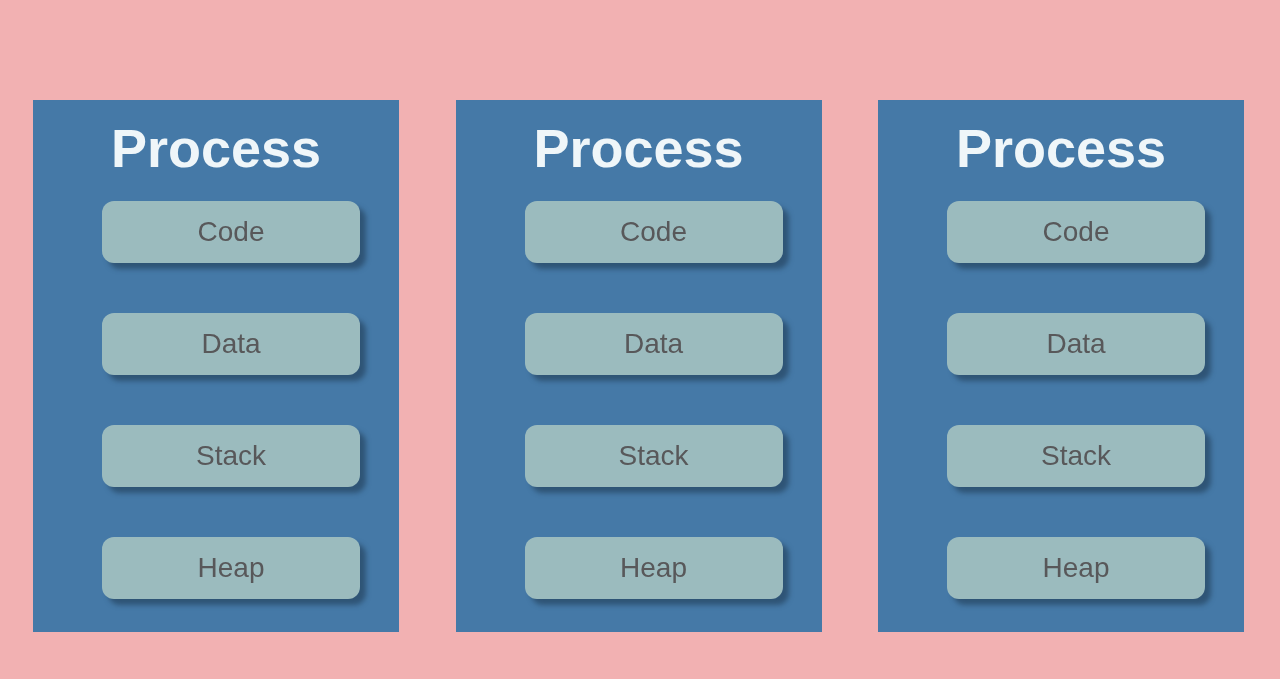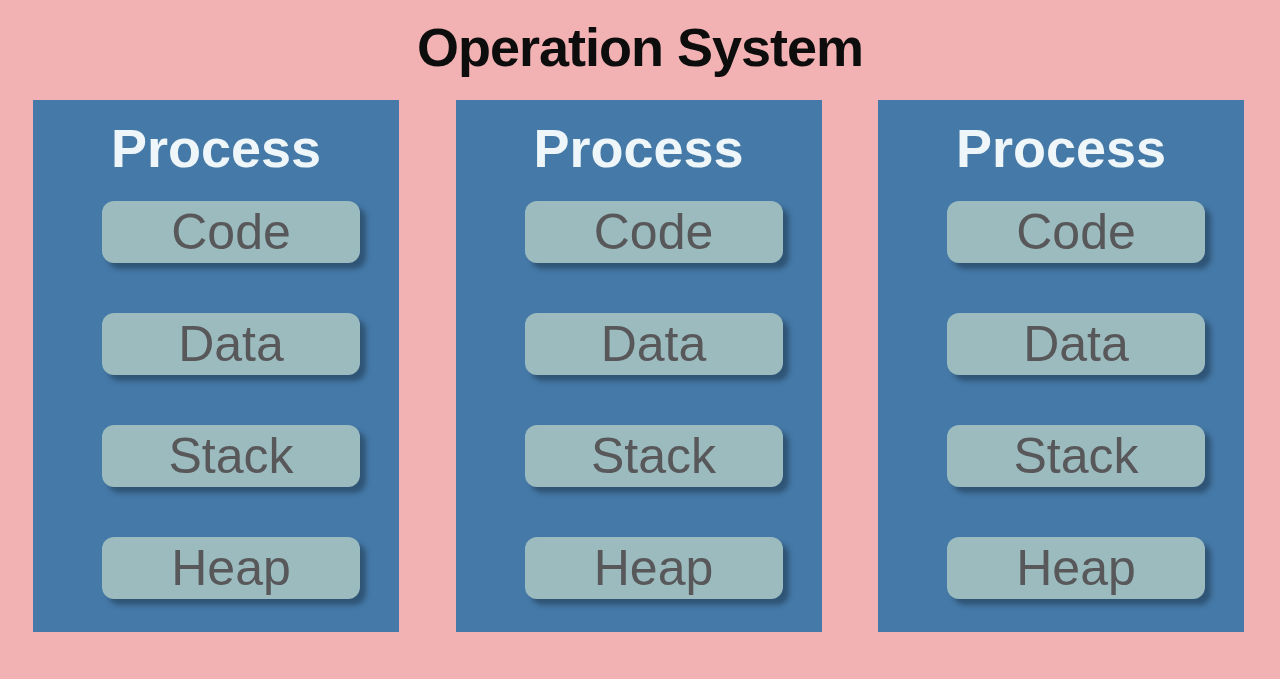--- a/index.html
+++ b/index.html
@@ -65,31 +65,30 @@
     gap: 50px;
   }
   .segment {
     height: 62px;
     border-radius: 12px;
     background: var(--segment-fill);
     box-shadow: 6px 6px 5px var(--segment-shadow);
     display: flex;
     align-items: center;
     justify-content: center;
-    font-size: 50px;
+    font-size: 28px;
     font-weight: 400;
     color: var(--segment-text);
     margin-left: 30px;
   }
 </style>
 </head>
 <body>
 
 <div class="canvas">
-  <h1 class="diagram-title">Operation System</h1>
 
   <div class="process-row">
 
     <section class="process">
       <h2 class="process-title">Process</h2>
       <div class="segments">
         <div class="segment">Code</div>
         <div class="segment">Data</div>
         <div class="segment">Stack</div>
         <div class="segment">Heap</div>

